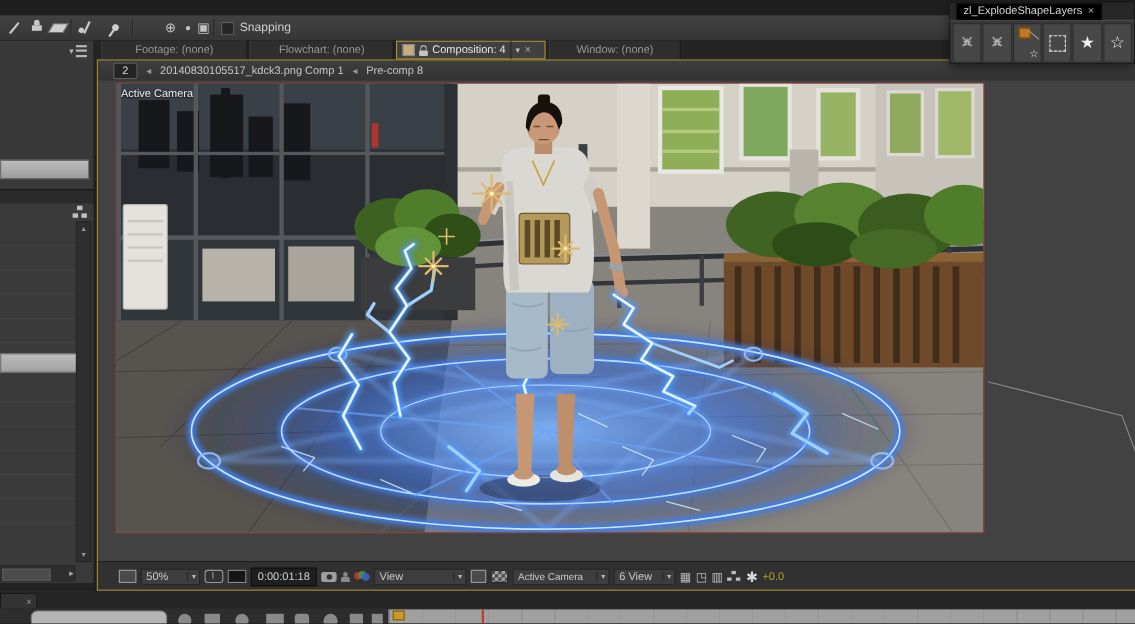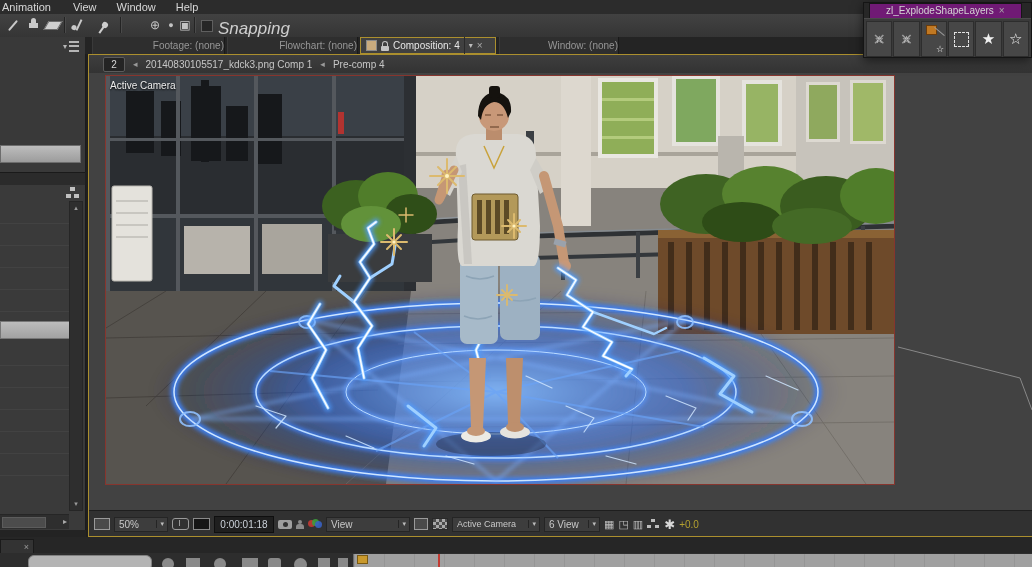--- a/index.html
+++ b/index.html
@@ -17,21 +17,21 @@
   .tool-sep{position:absolute;top:3px;width:1px;height:16px;background:#242424;border-right:1px solid #4a4a4a;}
   .brush-shape{width:2px;height:13px;background:#c9c9c9;transform:rotate(40deg);border-radius:1px;}
   .eraser-shape{width:12px;height:7px;background:#cfcfcf;transform:skewX(-30deg);border:1px solid #6a6a6a;}
   .stamp-shape{width:9px;height:5px;background:#c9c9c9;position:relative;}
   .stamp-shape::before{content:"";position:absolute;left:2px;top:-5px;width:5px;height:5px;background:#c9c9c9;border-radius:50% 50% 0 0;}
   .pin-shape{width:6px;height:6px;background:#cdcdcd;border-radius:50%;position:relative;transform:rotate(35deg);}
   .pin-shape::after{content:"";position:absolute;left:2px;top:5px;width:2px;height:8px;background:#cdcdcd;}
   .roto-shape{width:2px;height:12px;background:#c9c9c9;transform:rotate(25deg);position:relative;}
   .roto-shape::after{content:"";position:absolute;left:-5px;top:8px;width:5px;height:5px;background:#c9c9c9;border-radius:50%;}
   #snap-box{position:absolute;left:201px;top:6px;width:10px;height:10px;background:#262626;border:1px solid #5f5f5f;}
-  #snap-label{position:absolute;left:218px;top:5px;font-size:17px;color:#cfcfcf;font-style:italic;}
+  #snap-label{position:absolute;left:218px;top:5px;font-size:11px;color:#cfcfcf;}
   
   #left-top{left:0;top:37px;width:85px;height:135px;background:#393939;border-right:1px solid #1c1c1c;}
   .panel-menu{position:absolute;right:6px;top:4px;color:#b5b5b5;font-size:8px;display:flex;gap:2px;align-items:center;}
   .hamburger{display:inline-block;width:10px;height:7px;border-top:2px solid #b5b5b5;border-bottom:2px solid #b5b5b5;}
   .hamburger::before{content:"";display:block;height:2px;background:#b5b5b5;margin-top:1.5px;}
   #left-button{left:0;top:145px;width:79px;height:16px;background:linear-gradient(#bdbdbd,#9c9c9c);border:1px solid #6d6d6d;}
   #left-divider{left:0;top:172px;width:85px;height:13px;background:#2b2b2b;border-top:1px solid #1a1a1a;border-bottom:1px solid #454545;}
   #left-bottom{left:0;top:185px;width:85px;height:345px;background:#3a3a3a;border-right:1px solid #1c1c1c;}
   .flow-icon{position:absolute;right:5px;top:2px;width:14px;height:12px;}
   .flow-icon i{position:absolute;width:5px;height:4px;background:#c0c0c0;}
@@ -41,21 +41,21 @@
   .lb-row{position:absolute;left:0;width:69px;height:22px;border-bottom:1px solid #424242;}
   #lb-selected{position:absolute;left:0;top:136px;width:70px;height:16px;background:linear-gradient(#bcbcbc,#a2a2a2);border:1px solid #777;}
   #v-scroll{position:absolute;right:2px;top:16px;width:12px;height:308px;background:#2e2e2e;border:1px solid #262626;}
   #v-scroll .sar{position:absolute;left:0;width:100%;text-align:center;font-size:7px;color:#9a9a9a;}
   #h-scroll{position:absolute;left:0;bottom:1px;width:69px;height:14px;background:#2e2e2e;border-top:1px solid #262626;}
   #h-thumb{position:absolute;left:2px;top:2px;width:42px;height:9px;background:#4c4c4c;border:1px solid #5c5c5c;}
   #h-scroll .sar{position:absolute;right:2px;top:2px;font-size:8px;color:#ababab;}
   #left-gap{left:0;top:530px;width:86px;height:7px;background:#232323;}
   
   #tab-strip{left:85px;top:37px;width:947px;height:17px;background:#242424;}
-  .vtab{position:absolute;top:0;height:17px;line-height:17px;text-align:right;font-size:10px;color:#969696;
+  .vtab{position:absolute;top:0;height:17px;line-height:17px;text-align:center;font-size:10px;color:#969696;
         background:#2e2e2e;border-right:1px solid #191919;border-left:1px solid #3a3a3a;box-sizing:border-box;}
   .vtab.active{background:#404040;color:#e6e6e6;border:1px solid #ab8f2e;display:flex;align-items:center;gap:4px;padding:0 5px;}
   .swatch{width:9px;height:9px;background:#c9ab7e;border:1px solid #8a8a8a;flex:0 0 auto;}
   .lock{width:8px;height:10px;position:relative;flex:0 0 auto;}
   .lock::before{content:"";position:absolute;top:0;left:1px;width:4px;height:4px;border:1.5px solid #c4c4c4;border-bottom:none;border-radius:3px 3px 0 0;}
   .lock::after{content:"";position:absolute;bottom:0;left:0;width:8px;height:5px;background:#c4c4c4;border-radius:1px;}
   .tab-dd{border-left:1px solid #2a2a2a;padding-left:4px;color:#bdbdbd;font-size:8px;}
   .tab-x{color:#a8a8a8;font-size:10px;}
   
   #focus-border{left:88px;top:54px;right:-2px;bottom:30px;border:1px solid #ab8f2e;pointer-events:none;z-index:5;}
@@ -65,21 +65,21 @@
   #crumb-badge{width:20px;height:13px;background:#242424;border:1px solid #5c5c5c;border-radius:2px;
                color:#d6d6d6;font-size:10px;text-align:center;line-height:13px;}
   .crumb-arrow{color:#9a9a9a;font-size:9px;}
   .crumb-text{color:#c6c6c6;font-size:10px;}
   
   #pasteboard{left:89px;top:73px;width:943px;height:437px;background:#424242;}
   #photo{position:absolute;left:16px;top:2px;width:788px;height:408px;border:1px solid rgba(145,48,40,.85);background:#555;}
   #cam-label{position:absolute;left:21px;top:7px;font-size:10px;color:#ededed;text-shadow:0 1px 2px #000;z-index:4;}
   
   #comp-toolbar{left:89px;top:510px;width:943px;height:27px;background:#313131;border-top:1px solid #1e1e1e;
-                display:flex;align-items:center;gap:4px;padding-left:5px;box-sizing:border-box;font-size:10px;color:#c9c9c9;}
+                display:flex;align-items:center;gap:4px;padding-left:19px;box-sizing:border-box;font-size:10px;color:#c9c9c9;}
   .sel{height:15px;background:#3d3d3d;border:1px solid #252525;display:flex;align-items:center;box-sizing:border-box;}
   .sel .txt{padding:0 4px;flex:1;white-space:nowrap;overflow:hidden;}
   .sel .arr{border-left:1px solid #252525;padding:0 3px;font-size:7px;color:#bdbdbd;}
   .mini{height:13px;display:flex;align-items:center;justify-content:center;color:#b5b5b5;}
   .ic-monitor{width:14px;height:10px;border:1px solid #9a9a9a;background:#4a4a4a;}
   .ic-safe{width:15px;height:10px;border:1px solid #9a9a9a;border-radius:3px;position:relative;}
   .ic-safe::after{content:"";position:absolute;left:6px;top:1px;width:1px;height:6px;background:#9a9a9a;}
   .ic-roi{width:15px;height:10px;background:#161616;border:1px solid #8a8a8a;}
   #timecode{width:58px;height:15px;background:#1f1f1f;border:1px solid #0f0f0f;color:#ccd2da;
             font-size:10px;text-align:center;line-height:15px;}
@@ -101,22 +101,22 @@
   .flowchart-mini{width:13px;height:11px;position:relative;}
   .flowchart-mini i{position:absolute;width:4px;height:3px;background:#bdbdbd;}
   .flowchart-mini i:nth-child(1){left:4px;top:0;}
   .flowchart-mini i:nth-child(2){left:0;top:6px;}
   .flowchart-mini i:nth-child(3){left:8px;top:6px;}
   #exposure{color:#b3a02f;font-size:10px;}
   
   #script-panel{left:863px;top:2px;width:169px;height:56px;background:#3a3a3a;border:1px solid #151515;
                 box-shadow:0 3px 10px rgba(0,0,0,.55);z-index:10;box-sizing:border-box;}
   #script-tabrow{height:15px;background:#272727;display:flex;align-items:flex-end;padding-left:5px;}
-  #script-tab{background:#701a75;border:1px solid #161616;border-bottom:none;height:14px;line-height:14px;
-              padding:0 16px;font-size:10px;color:#d4d4d4;display:flex;gap:5px;align-items:flex-start;}
+  #script-tab{background:#000000;border:1px solid #161616;border-bottom:none;height:14px;line-height:14px;
+              padding:0 6px;font-size:10px;color:#d4d4d4;display:flex;gap:5px;align-items:flex-start;}
   #script-body{height:38px;border-top:1px solid #4a4a4a;display:flex;gap:1px;padding:2px;box-sizing:content-box;}
   .sbtn{width:25px;height:34px;background:#474747;border:1px solid #2d2d2d;position:relative;}
   .sbtn .ctr{position:absolute;left:0;top:0;width:100%;height:100%;display:flex;align-items:center;justify-content:center;}
   .arrows-x{font-size:16px;color:#9a9a9a;}
   .star-sm{position:absolute;left:0;top:0;width:100%;height:100%;display:flex;align-items:center;justify-content:center;
            font-size:10px;color:#f0f0f0;}
   .star-lg{font-size:15px;color:#f0f0f0;}
   .pre-box{position:absolute;left:4px;top:3px;width:9px;height:8px;background:#c07822;border:1px solid #6b3c0c;}
   .pre-line{position:absolute;left:11px;top:9px;width:13px;height:1px;background:#9a9a9a;transform:rotate(40deg);}
   .pre-star{position:absolute;right:2px;bottom:2px;font-size:9px;color:#f0f0f0;}
@@ -133,26 +133,20 @@
   #tl-marker{position:absolute;left:3px;top:1px;width:9px;height:7px;background:#c9992c;border:1px solid #7a5a12;}
   #tl-playhead{position:absolute;left:84px;top:0;width:2px;height:13px;background:#c23b32;}
   
   #wire{position:absolute;left:0;top:0;width:100%;height:100%;pointer-events:none;}
 </style>
 </head>
 <body>
 
 <div id="app">
 
-  <div class="abs" id="menu-bar">
-    <span class="menu-item" style="margin-left:2px">Animation</span>
-    <span class="menu-item" style="margin-left:22px">View</span>
-    <span class="menu-item" style="margin-left:20px">Window</span>
-    <span class="menu-item" style="margin-left:20px">Help</span>
-  </div>
 
   <div class="abs" id="toolbar">
     <span class="tool" style="left:4px">
         <span class="brush-shape"></span>
       </span>
     <span class="tool" style="left:24px">
         <span class="stamp-shape"></span>
       </span>
     <span class="tool" style="left:44px">
         <span class="eraser-shape"></span>
@@ -222,21 +216,21 @@
       <span class="tab-x">×</span>
     </div>
     <div class="vtab" style="left:414px;width:120px">Window: (none)</div>
   </div>
 
   <div class="abs" id="crumb-bar">
     <span id="crumb-badge">2</span>
     <span class="crumb-arrow">◂</span>
     <span class="crumb-text">20140830105517_kdck3.png Comp 1</span>
     <span class="crumb-arrow">◂</span>
-    <span class="crumb-text">Pre-comp 4</span>
+    <span class="crumb-text">Pre-comp 8</span>
   </div>
 
   <div class="abs" id="pasteboard">
     <svg id="wire">
       <polyline points="809,274 931,305 943,337" fill="none" stroke="#909090" stroke-width="1" opacity="0.9"></polyline>
     </svg>
     <div id="photo">
       <svg width="788" height="408" viewBox="0 0 788 408">
         <defs>
           <radialGradient id="gblue" cx="50%" cy="50%" r="50%">

